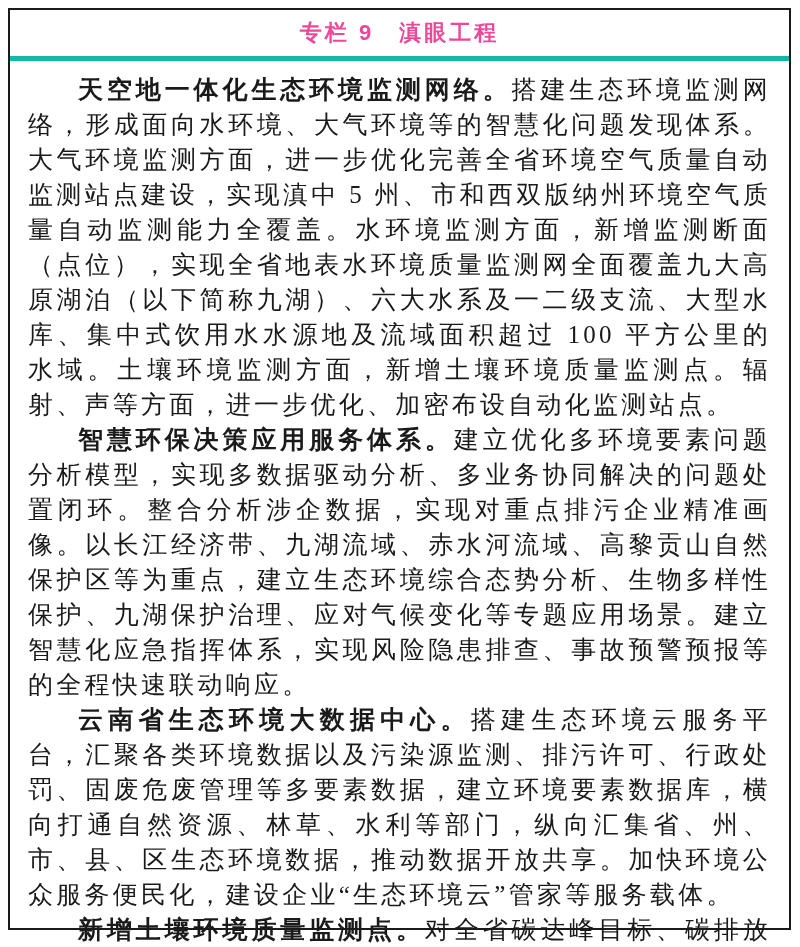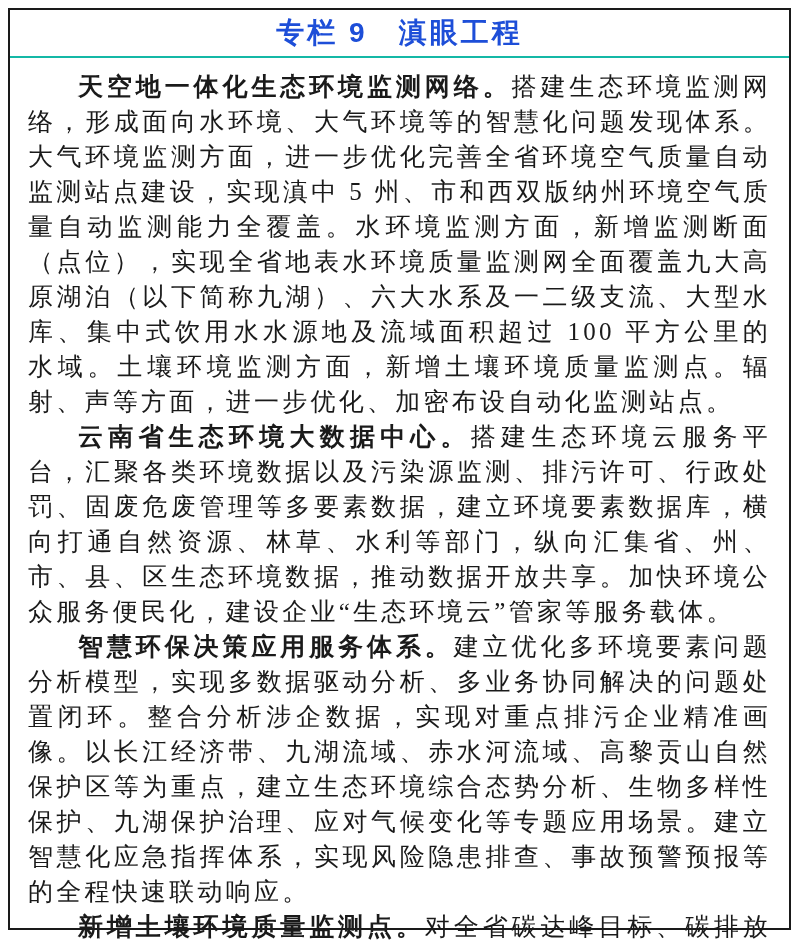--- a/index.html
+++ b/index.html
@@ -23,24 +23,24 @@
     border: 2px solid #1a1a1a;
     background: #ffffff;
     box-sizing: content-box;
   }
   .panel-title {
     height: 46px;
     line-height: 46px;
     text-align: center;
     font-family: "Liberation Sans", "DejaVu Sans", sans-serif;
     font-weight: bold;
-    font-size: 28px;
+    font-size: 22px;
     letter-spacing: 3px;
-    border-bottom: 2px solid #14b8a6;
-    color: #1d4ed8;
+    border-bottom: 5px solid #14b8a6;
+    color: #ec4899;
   }
   .panel-body {
     padding: 11px 18px 0 18px;
     font-size: 25px;
     line-height: 35px;
     text-align: justify;
     text-justify: inter-ideograph;
     letter-spacing: 0.13em;
   }
   .para {
@@ -52,17 +52,17 @@
     font-family: "Liberation Sans", "DejaVu Sans", sans-serif;
   }
 </style>
 </head>
 <body>
 
 <div class="panel">
   <div class="panel-title">专栏 9　滇眼工程</div>
   <div class="panel-body">
     <p class="para"><span class="lead">天空地一体化生态环境监测网络。</span><span>搭建生态环境监测网络，形成面向水环境、大气环境等的智慧化问题发现体系。大气环境监测方面，进一步优化完善全省环境空气质量自动监测站点建设，实现滇中 5 州、市和西双版纳州环境空气质量自动监测能力全覆盖。水环境监测方面，新增监测断面（点位），实现全省地表水环境质量监测网全面覆盖九大高原湖泊（以下简称九湖）、六大水系及一二级支流、大型水库、集中式饮用水水源地及流域面积超过 100 平方公里的水域。土壤环境监测方面，新增土壤环境质量监测点。辐射、声等方面，进一步优化、加密布设自动化监测站点。</span></p>
+    <p class="para"><span class="lead">智慧环保决策应用服务体系。</span><span>建立优化多环境要素问题分析模型，实现多数据驱动分析、多业务协同解决的问题处置闭环。整合分析涉企数据，实现对重点排污企业精准画像。以长江经济带、九湖流域、赤水河流域、高黎贡山自然保护区等为重点，建立生态环境综合态势分析、生物多样性保护、九湖保护治理、应对气候变化等专题应用场景。建立智慧化应急指挥体系，实现风险隐患排查、事故预警预报等的全程快速联动响应。</span></p>
     <p class="para"><span class="lead">云南省生态环境大数据中心。</span><span>搭建生态环境云服务平台，汇聚各类环境数据以及污染源监测、排污许可、行政处罚、固废危废管理等多要素数据，建立环境要素数据库，横向打通自然资源、林草、水利等部门，纵向汇集省、州、市、县、区生态环境数据，推动数据开放共享。加快环境公众服务便民化，建设企业“生态环境云”管家等服务载体。</span></p>
-    <p class="para"><span class="lead">智慧环保决策应用服务体系。</span><span>建立优化多环境要素问题分析模型，实现多数据驱动分析、多业务协同解决的问题处置闭环。整合分析涉企数据，实现对重点排污企业精准画像。以长江经济带、九湖流域、赤水河流域、高黎贡山自然保护区等为重点，建立生态环境综合态势分析、生物多样性保护、九湖保护治理、应对气候变化等专题应用场景。建立智慧化应急指挥体系，实现风险隐患排查、事故预警预报等的全程快速联动响应。</span></p>
     <p class="para"><span class="lead">新增土壤环境质量监测点。</span><span>对全省碳达峰目标、碳排放家底、各领域碳排放情况、重点碳排放企业情况、碳排放控制成效、低碳能源及产业发展等信息进行综合监管。</span></p>
   </div>
 </div>
 
 </body></html>

